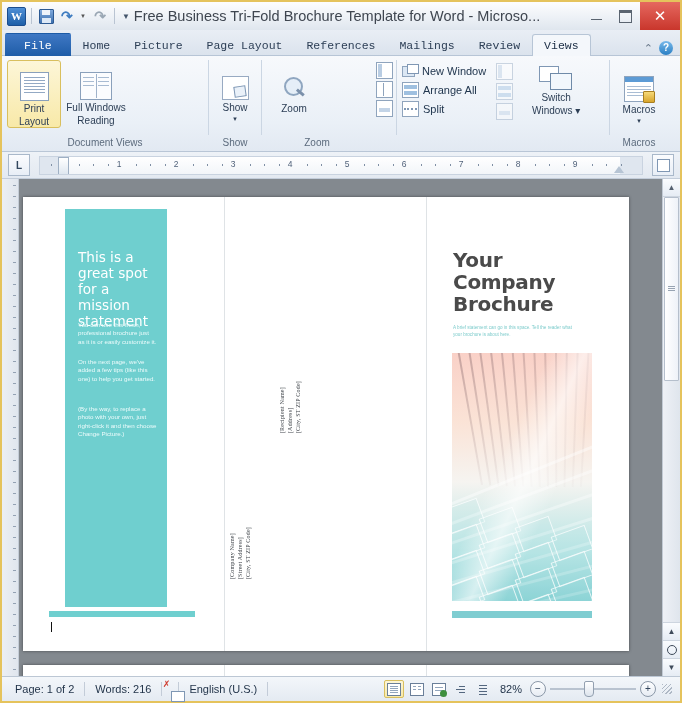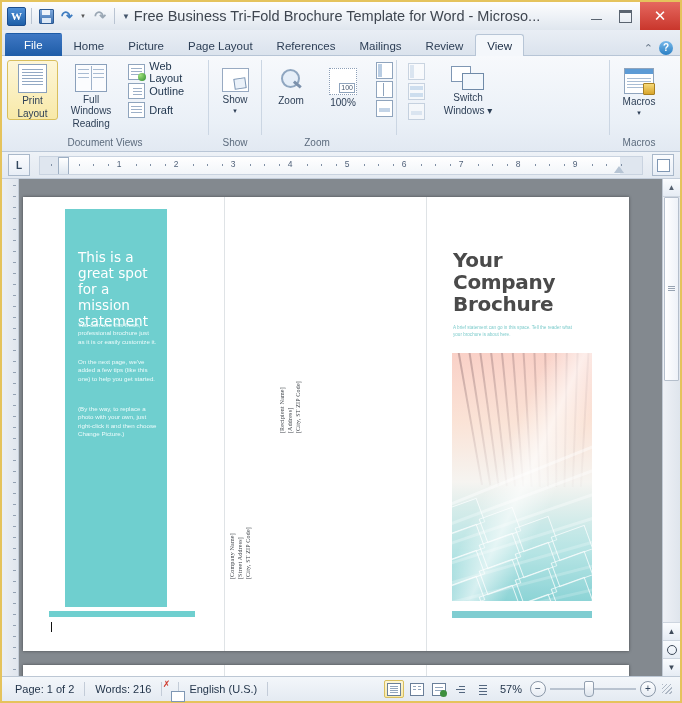--- a/index.html
+++ b/index.html
@@ -52,21 +52,21 @@
   .wbtn.close{width:40px;background:linear-gradient(#e5685f,#c9362c);color:#fff;font-size:15px;}
 
   
   .tabstrip{
     height:25px;flex:0 0 25px;display:flex;align-items:flex-end;
     background:linear-gradient(#e9eef5,#dbe3ed);
     border-bottom:1px solid #b7c5d6;position:relative;
   }
   .tab{
     height:22px;line-height:22px;padding:0 11px;font-size:11.5px;color:#2c3e55;
-    border:1px solid transparent;border-bottom:none;position:relative;top:2px;
+    border:1px solid transparent;border-bottom:none;position:relative;top:2px;font-family:Liberation Mono, monospace;
   }
   .tab.file{
     background:linear-gradient(#3f78c4,#1d5ba6);color:#fff;
     padding:0 18px;height:23px;line-height:23px;border-radius:2px 2px 0 0;
     margin-left:3px;
   }
   .tab.active{
     background:#f4f7fb;border-color:#b7c5d6;border-radius:3px 3px 0 0;
     color:#1a2c44;box-shadow:0 1px 0 #f4f7fb;
   }
@@ -83,21 +83,21 @@
   }
   .group{position:relative;display:flex;flex-direction:column;height:100%;}
   .group .gbody{flex:1;display:flex;align-items:flex-start;padding:4px 5px 0 5px;gap:4px;}
   .glabel{
     font-size:10px;color:#5c6b7d;text-align:center;height:15px;line-height:13px;
   }
   .gsep{width:1px;background:#cbd6e3;margin:4px 0 16px 0;}
 
   .bigbtn{
     width:52px;display:flex;flex-direction:column;align-items:center;
-    padding-top:3px;border:1px solid transparent;border-radius:3px;
+    padding-top:11px;border:1px solid transparent;border-radius:3px;
   }
   .bigbtn.sel{background:linear-gradient(#fdf6d8,#f8e9a8);border-color:#d9bf5e;}
   .bigbtn .cap{font-size:10px;color:#2c3e55;text-align:center;line-height:11px;margin-top:2px;}
   .bigbtn.wide{width:60px;}
 
   .ic-page{width:27px;height:27px;border:1px solid #8aa0bb;background:#fff;position:relative;}
   .ic-page i{position:absolute;left:3px;right:3px;height:1px;background:#93a9c4;}
   .ic-book{width:30px;height:26px;border:1px solid #8aa0bb;background:#fbfcfe;position:relative;}
   .ic-book:before{content:"";position:absolute;left:50%;top:1px;bottom:1px;width:1px;background:#9fb2ca;}
   .ic-book i{position:absolute;left:2px;height:1px;background:#a8bbd2;width:11px;}
@@ -338,21 +338,21 @@
   </div>
 
   <div class="tabstrip">
     <div class="tab file">File</div>
     <div class="tab">Home</div>
     <div class="tab">Picture</div>
     <div class="tab">Page Layout</div>
     <div class="tab">References</div>
     <div class="tab">Mailings</div>
     <div class="tab">Review</div>
-    <div class="tab active">View</div>
+    <div class="tab active">Views</div>
     <div class="helpicons">
       <span class="h-caret">⌃</span>
       <span class="h-q">?</span>
     </div>
   </div>
 
   <div class="ribbon">
 
     <div class="group" style="width:206px">
       <div class="gbody">
@@ -373,47 +373,20 @@
             <i style="top:4px"></i>
               <i style="top:8px"></i>
               <i style="top:12px"></i>
             <i style="top:4px;left:17px"></i>
               <i style="top:8px;left:17px"></i>
               <i style="top:12px;left:17px"></i>
           </span>
           <span class="cap">Full Windows</span>
           <span class="cap">Reading</span>
         </div>
-        <div style="display:flex;flex-direction:column;justify-content:center;margin-left:4px;padding-top:2px;">
-          <div class="smallrow">
-            <span class="sm-ic">
-                <i style="top:3px"></i>
-                <i style="top:6px"></i>
-                <i style="top:9px"></i>
-                <span class="globe"></span>
-              </span>
-            <span>Web Layout</span>
-          </div>
-          <div class="smallrow">
-            <span class="sm-ic">
-                <i style="top:4px;left:4px"></i>
-                <i style="top:7px;left:4px"></i>
-                <i style="top:10px;left:4px"></i>
-              </span>
-            <span>Outline</span>
-          </div>
-          <div class="smallrow">
-            <span class="sm-ic">
-                <i style="top:3px"></i>
-                <i style="top:6px"></i>
-                <i style="top:9px"></i>
-              </span>
-            <span>Draft</span>
-          </div>
-        </div>
       </div>
       <div class="glabel">Document Views</div>
     </div>
     <div class="gsep"></div>
 
     <div class="group" style="width:52px">
       <div class="gbody" style="justify-content:center;padding-top:8px">
         <div class="bigbtn">
           <span class="ic-show"></span>
           <span class="cap">Show</span>
@@ -423,42 +396,50 @@
       <div class="glabel">Show</div>
     </div>
     <div class="gsep"></div>
 
     <div class="group" style="width:110px">
       <div class="gbody" style="padding-top:8px">
         <div class="bigbtn">
           <span class="ic-mag"></span>
           <span class="cap">Zoom</span>
         </div>
-        <div class="bigbtn">
-          <span class="ic-100">
-              <span>100</span>
-            </span>
-          <span class="cap">100%</span>
-        </div>
       </div>
       <div class="glabel">Zoom</div>
     </div>
 
     <div class="group" style="width:24px">
       <div class="gbody" style="flex-direction:column;gap:2px;padding-top:6px;align-items:center">
         <span class="ic-win1"></span>
         <span class="ic-win2"></span>
         <span class="ic-win3"></span>
       </div>
       <div class="glabel"></div>
     </div>
     <div class="gsep"></div>
 
     <div class="group" style="width:212px">
       <div class="gbody" style="padding-top:5px">
+        <div style="display:flex;flex-direction:column;justify-content:center;">
+          <div class="smallrow">
+            <span class="ic-newwin"></span>
+            <span>New Window</span>
+          </div>
+          <div class="smallrow">
+            <span class="ic-arrange"></span>
+            <span>Arrange All</span>
+          </div>
+          <div class="smallrow">
+            <span class="ic-split"></span>
+            <span>Split</span>
+          </div>
+        </div>
         <div class="dim" style="display:flex;flex-direction:column;gap:3px;margin-left:6px;padding-top:2px;">
           <span class="ic-win1"></span>
           <span class="ic-arrange"></span>
           <span class="ic-win3"></span>
         </div>
         <div class="bigbtn wide" style="margin-left:8px;padding-top:4px">
           <span class="ic-switch"></span>
           <span class="cap">Switch</span>
           <span class="cap">Windows ▾</span>
         </div>
@@ -720,21 +701,21 @@
           </span>
         </div>
       <div class="vbtn">
           <span class="vb-ic" style="border:none;background:none">
             <i style="top:1px;background:#54677f"></i>
             <i style="top:4px;background:#54677f"></i>
             <i style="top:7px;background:#54677f"></i>
             <i style="top:10px;background:#54677f"></i>
           </span>
         </div>
-      <div class="zlbl">57%</div>
+      <div class="zlbl">82%</div>
       <div class="zcirc">−</div>
       <div class="ztrack">
         <span class="line"></span>
           <span class="mid"></span>
         <span class="zthumb"></span>
       </div>
       <div class="zcirc">+</div>
       <span class="grip"></span>
     </div>
   </div>

